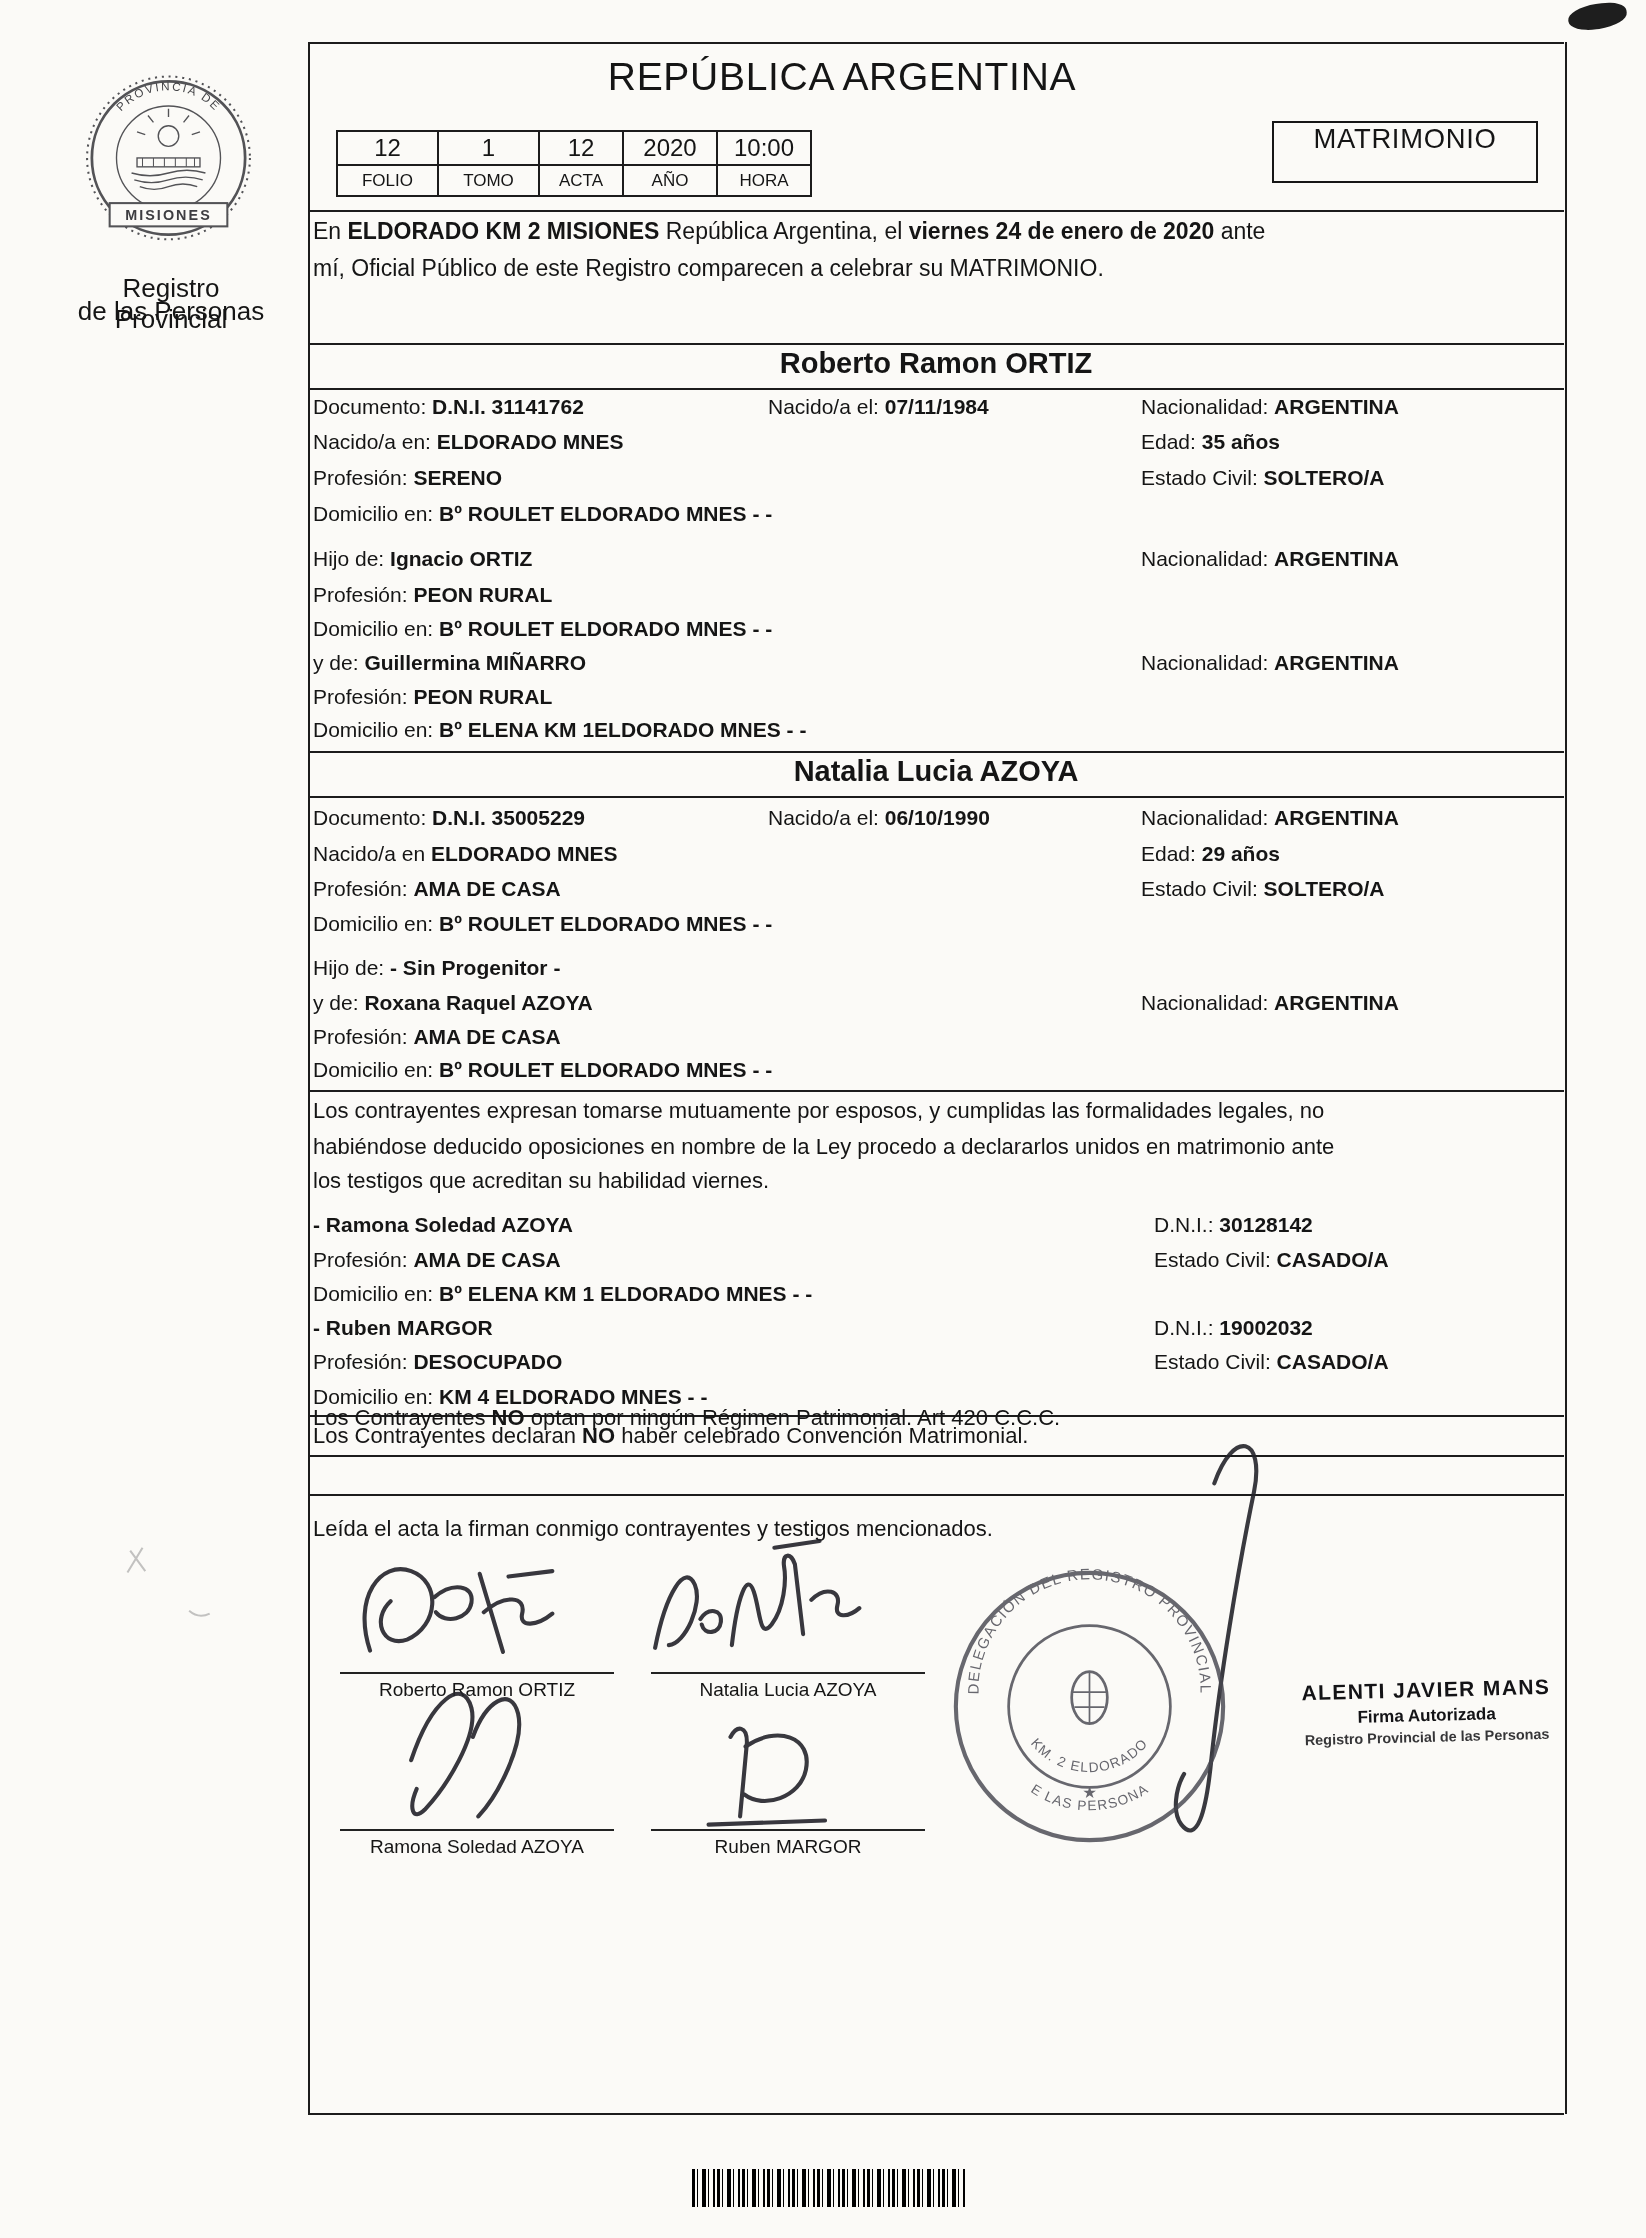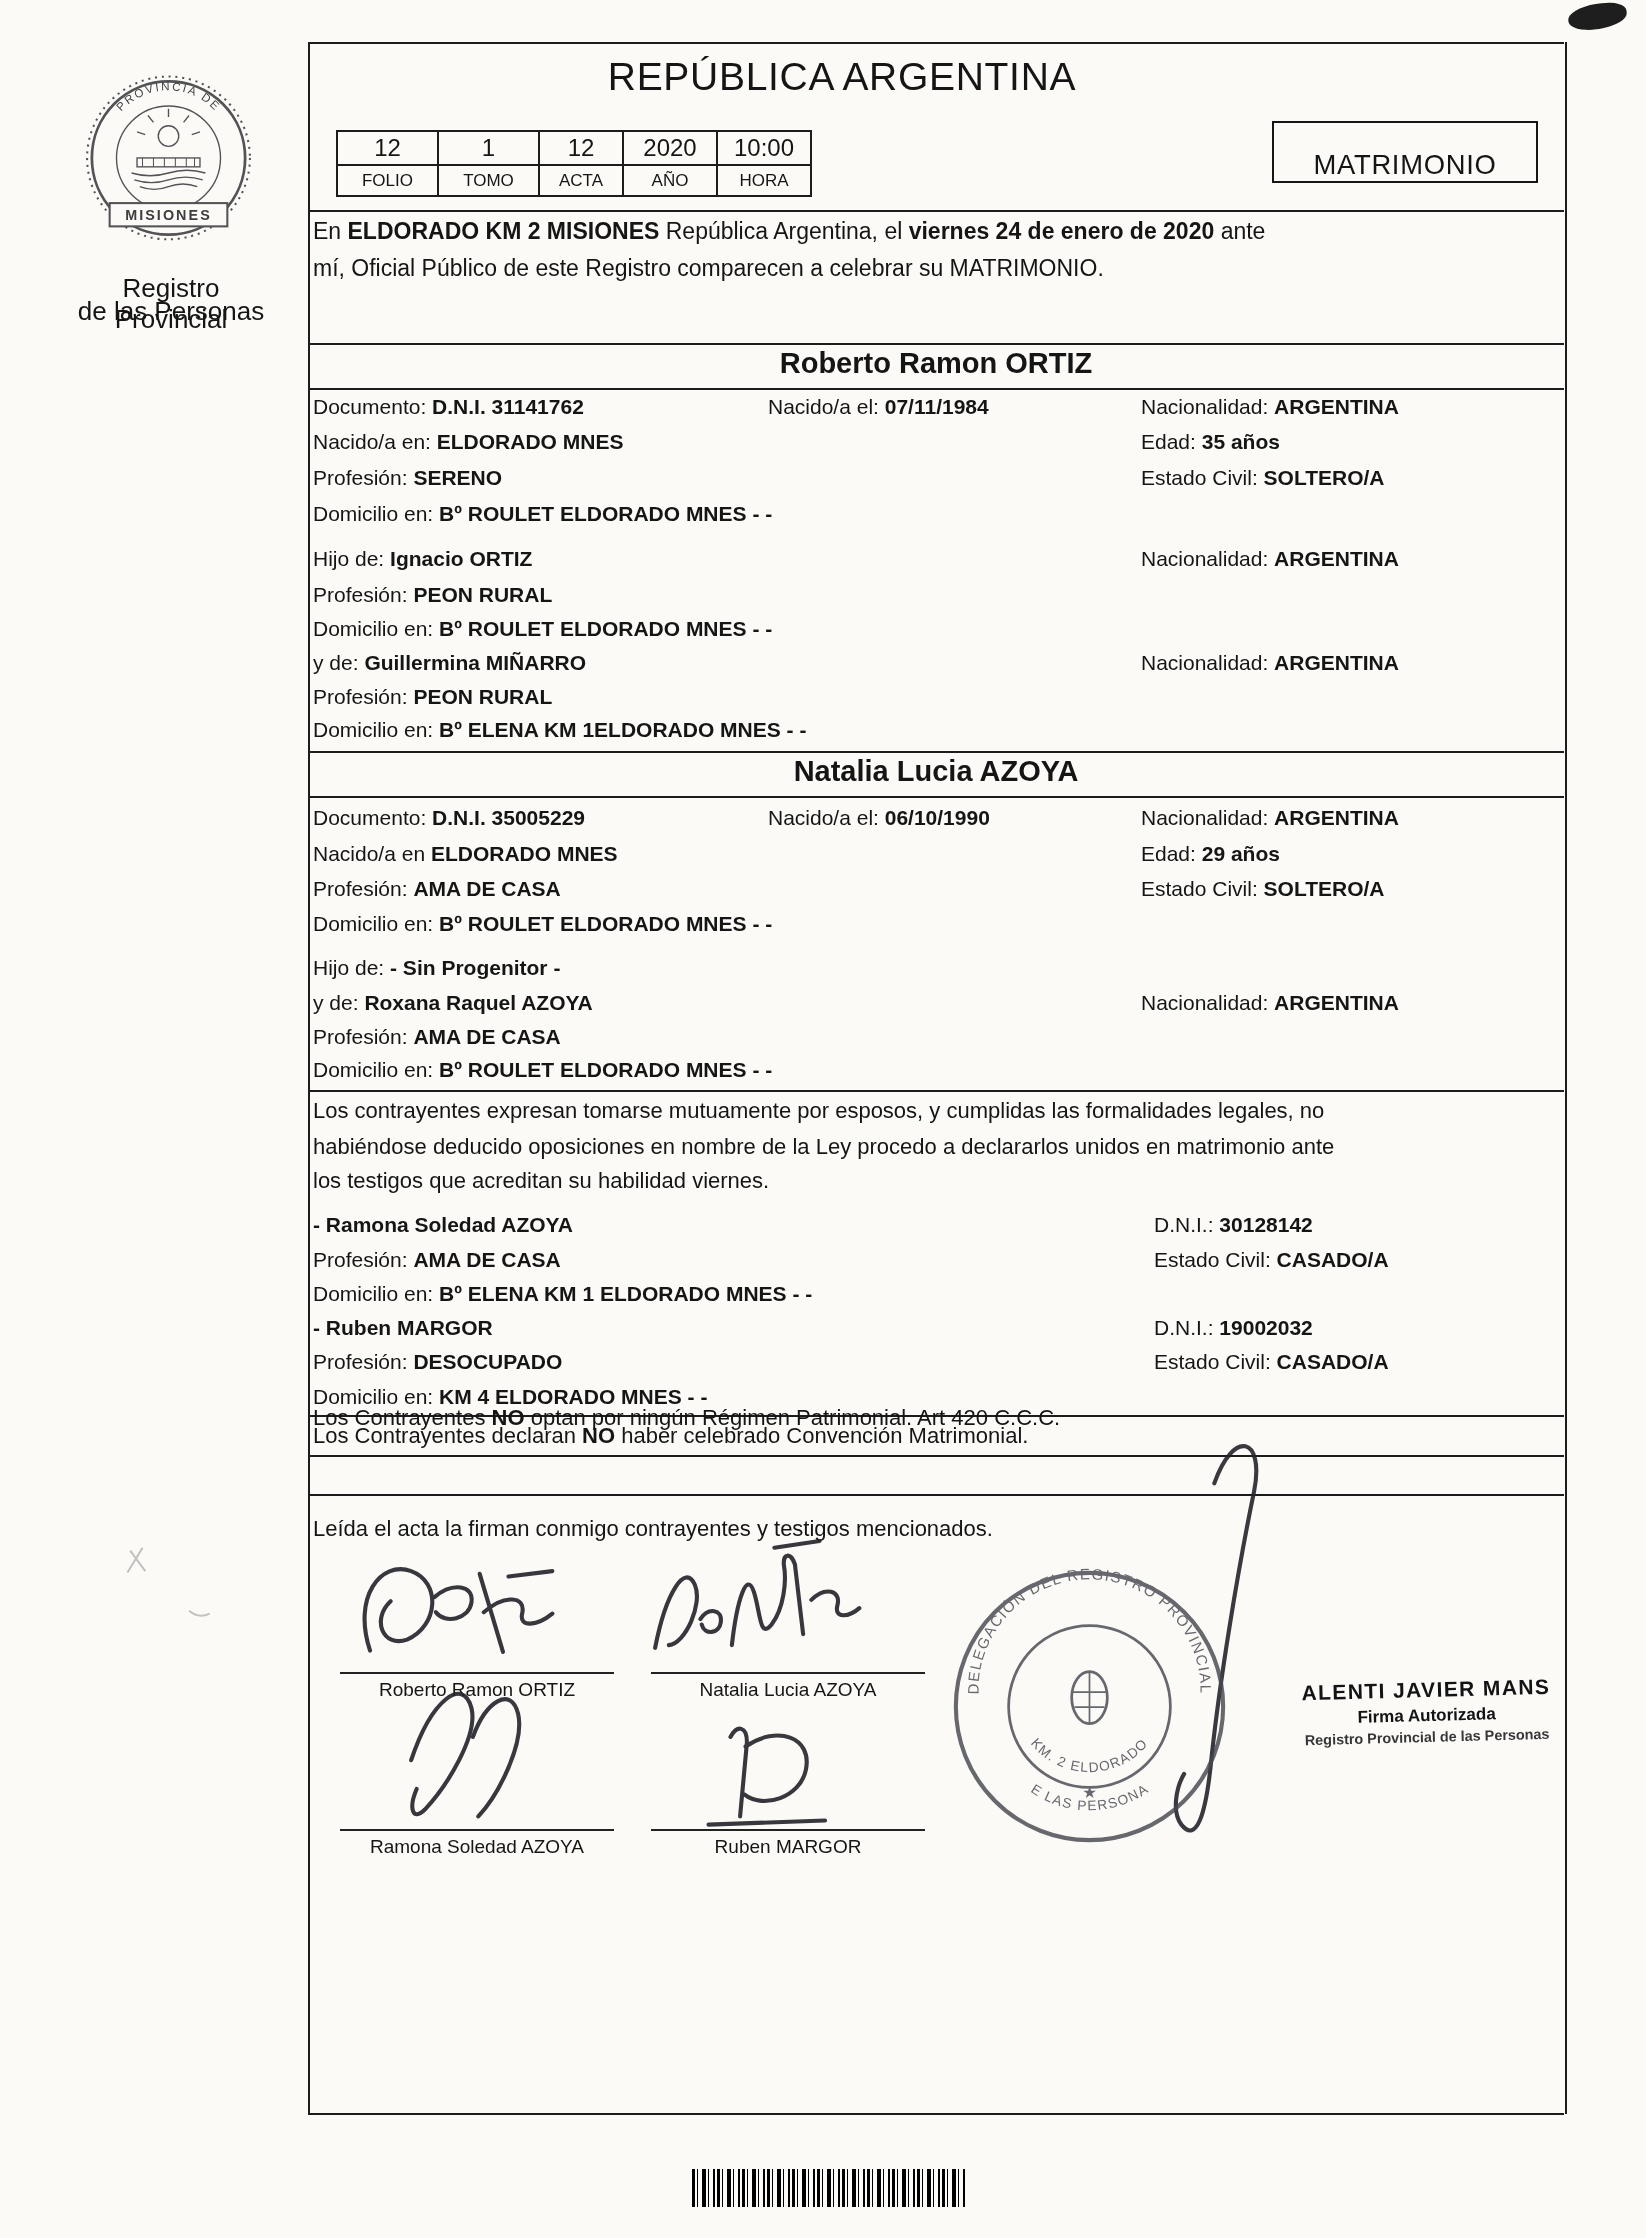--- a/index.html
+++ b/index.html
@@ -14,21 +14,21 @@
   .vl{position:absolute;top:42px;width:2.1px;height:2072px;background:#1c1c1c;}
   .sec{position:absolute;left:308px;width:1256px;text-align:center;font-size:29px;
        font-weight:700;white-space:nowrap;}
   .doc-title{position:absolute;left:308px;top:55px;width:1068px;text-align:center;
        font-size:39px;letter-spacing:0.7px;font-weight:400;}
   .ftable{position:absolute;left:336px;top:130px;border-collapse:collapse;}
   .ftable td{border:2.1px solid #1c1c1c;text-align:center;padding:0;background:#fbfaf7;}
   .ftable tr.vals td{height:32px;font-size:24px;font-weight:400;}
   .ftable tr.labs td{height:29px;font-size:17px;font-weight:400;}
   .mat-box{position:absolute;left:1272px;top:121px;width:262px;height:58px;
-       border:2.7px solid #161616;display:flex;align-items:flex-end;justify-content:center;
+       border:2.7px solid #161616;display:flex;align-items:flex-start;justify-content:center;
        font-size:27.4px;letter-spacing:0.7px;}
   .sigline{position:absolute;height:2.1px;background:#222;}
   .siglabel{position:absolute;font-size:19px;text-align:center;white-space:nowrap;}
   .orgline{position:absolute;left:65px;width:212px;text-align:center;font-size:26px;}
   .auth-stamp{position:absolute;left:1269px;top:1678px;width:315px;text-align:center;
        transform:rotate(-1.5deg);color:#131316;}
   .auth-stamp .l1{font-size:21px;font-weight:700;letter-spacing:1.4px;white-space:nowrap;}
   .auth-stamp .l2{font-size:17px;font-weight:700;margin-top:4.1px;}
   .auth-stamp .l3{font-size:14.4px;font-weight:700;margin-top:2.7px;opacity:.85;white-space:nowrap;}
   .barcode{position:absolute;left:692px;top:2169px;width:274px;height:38px;

